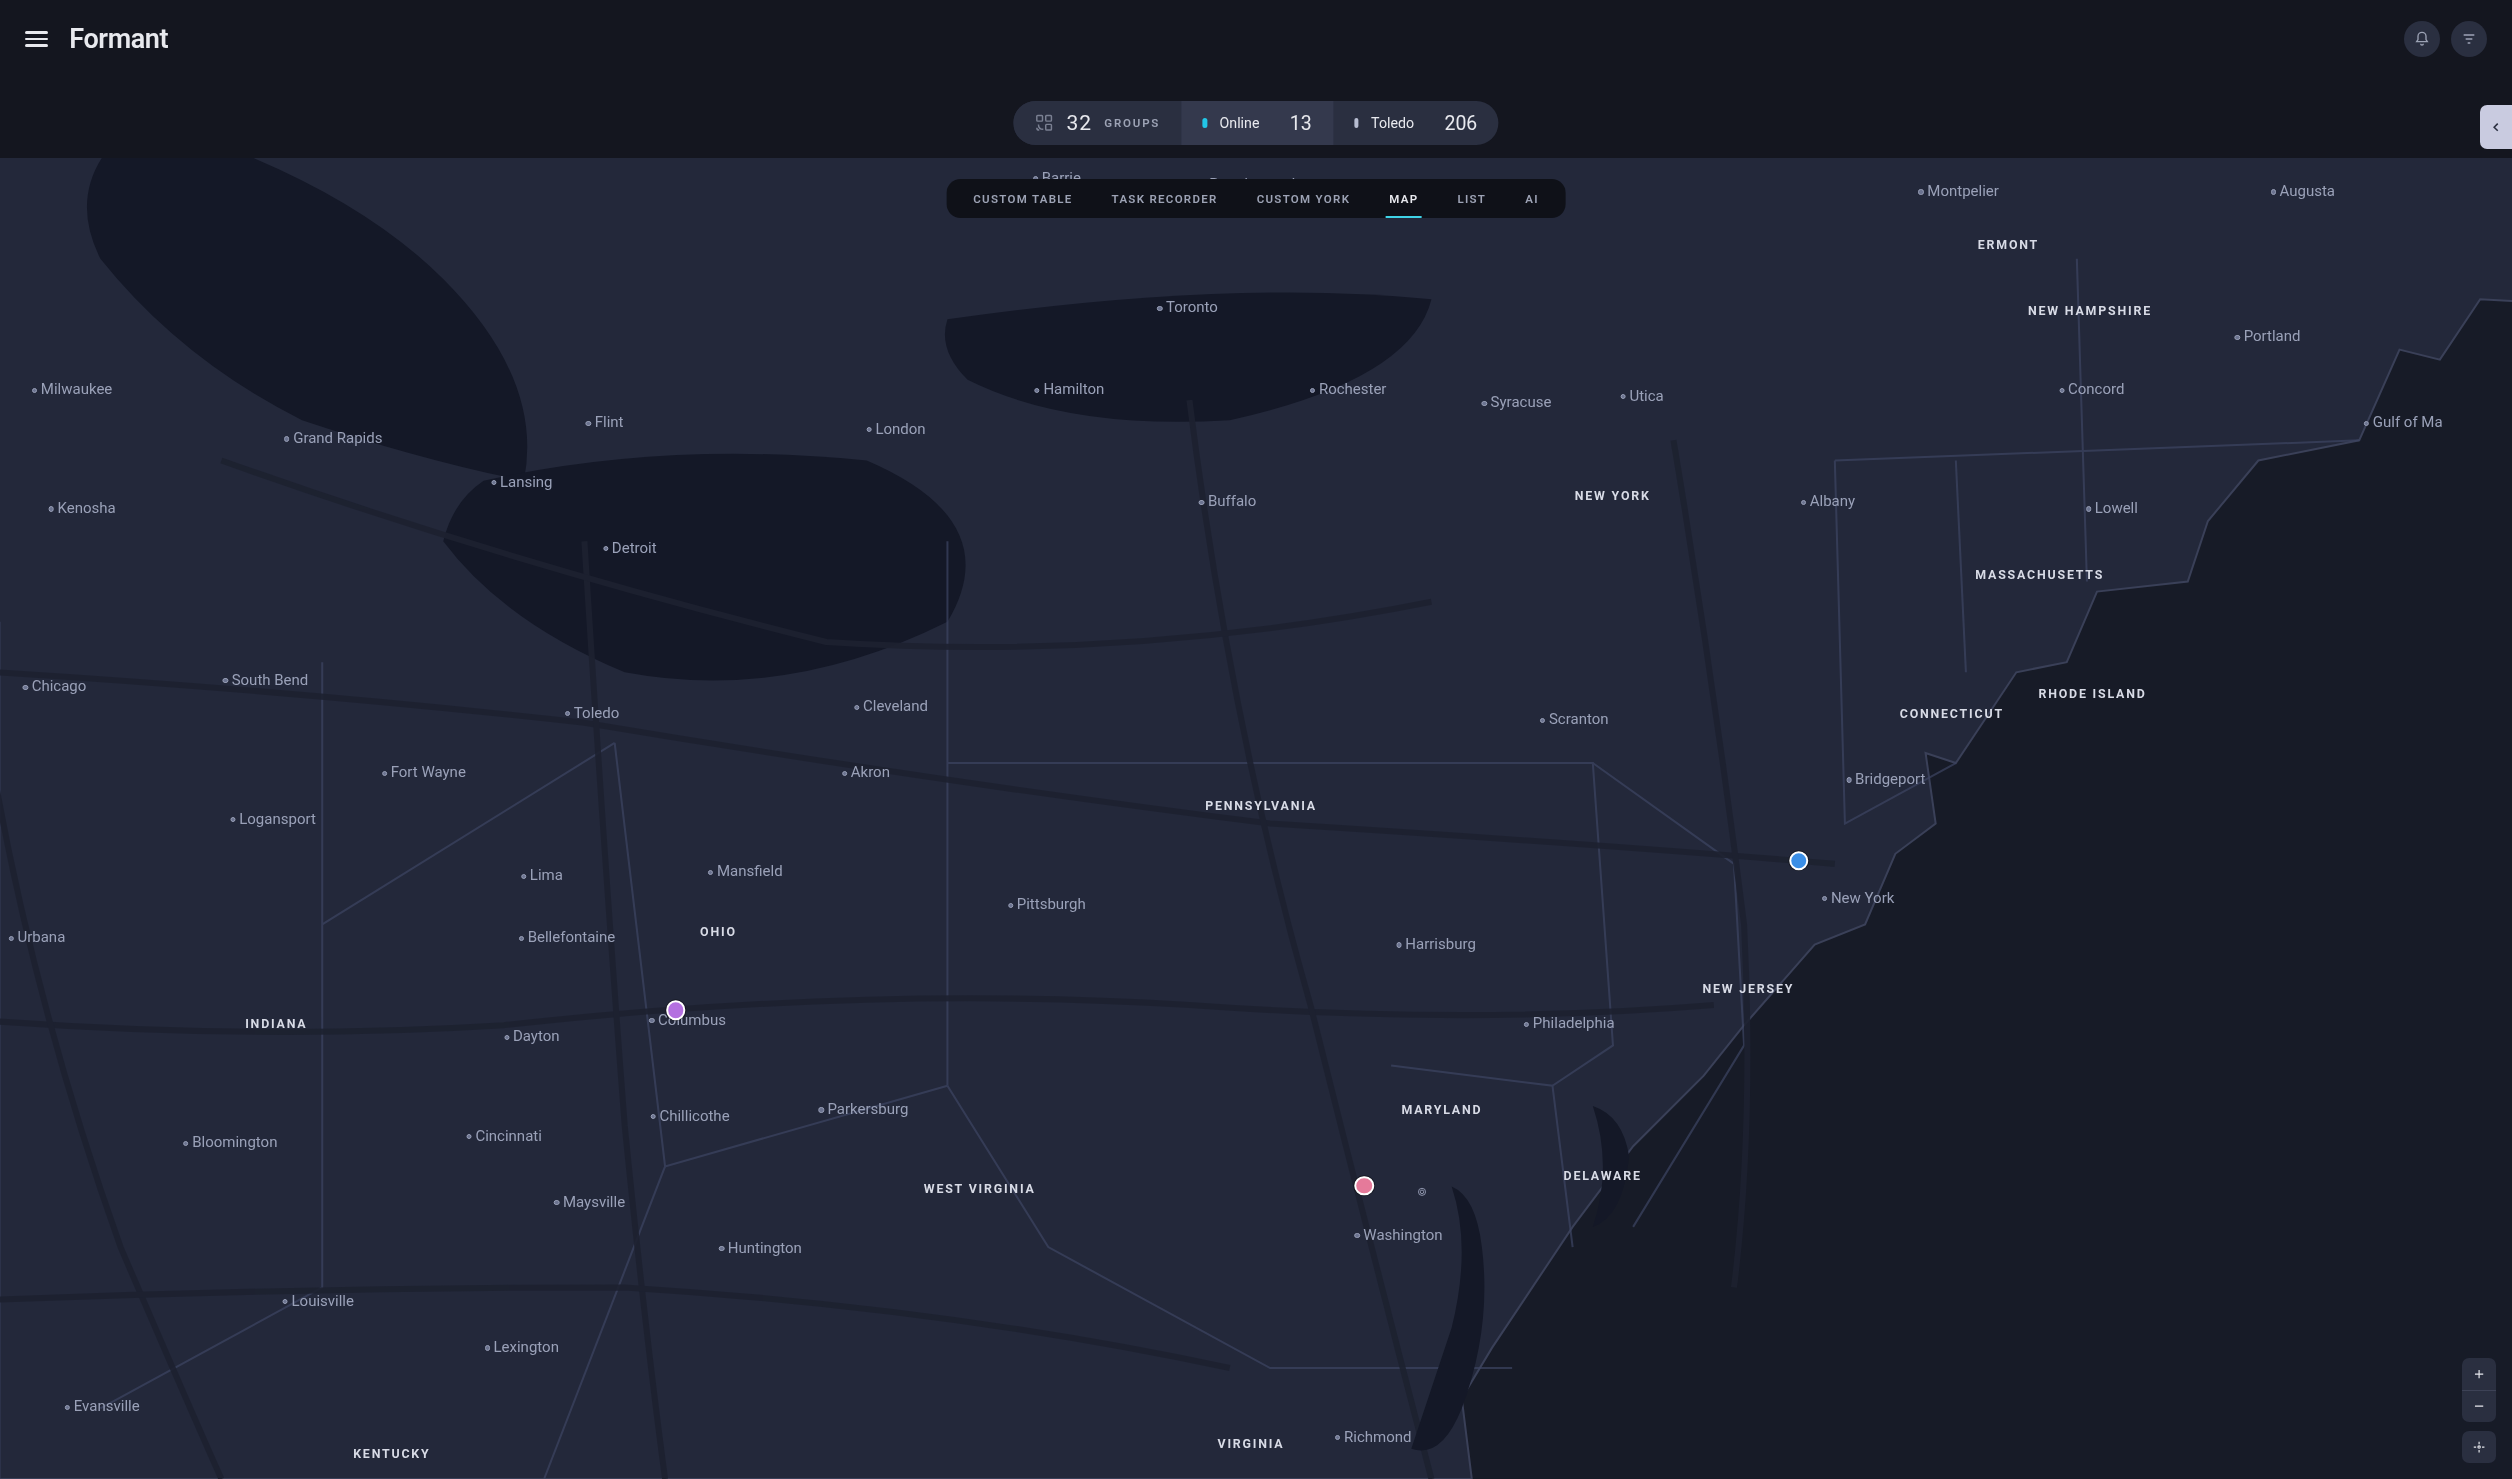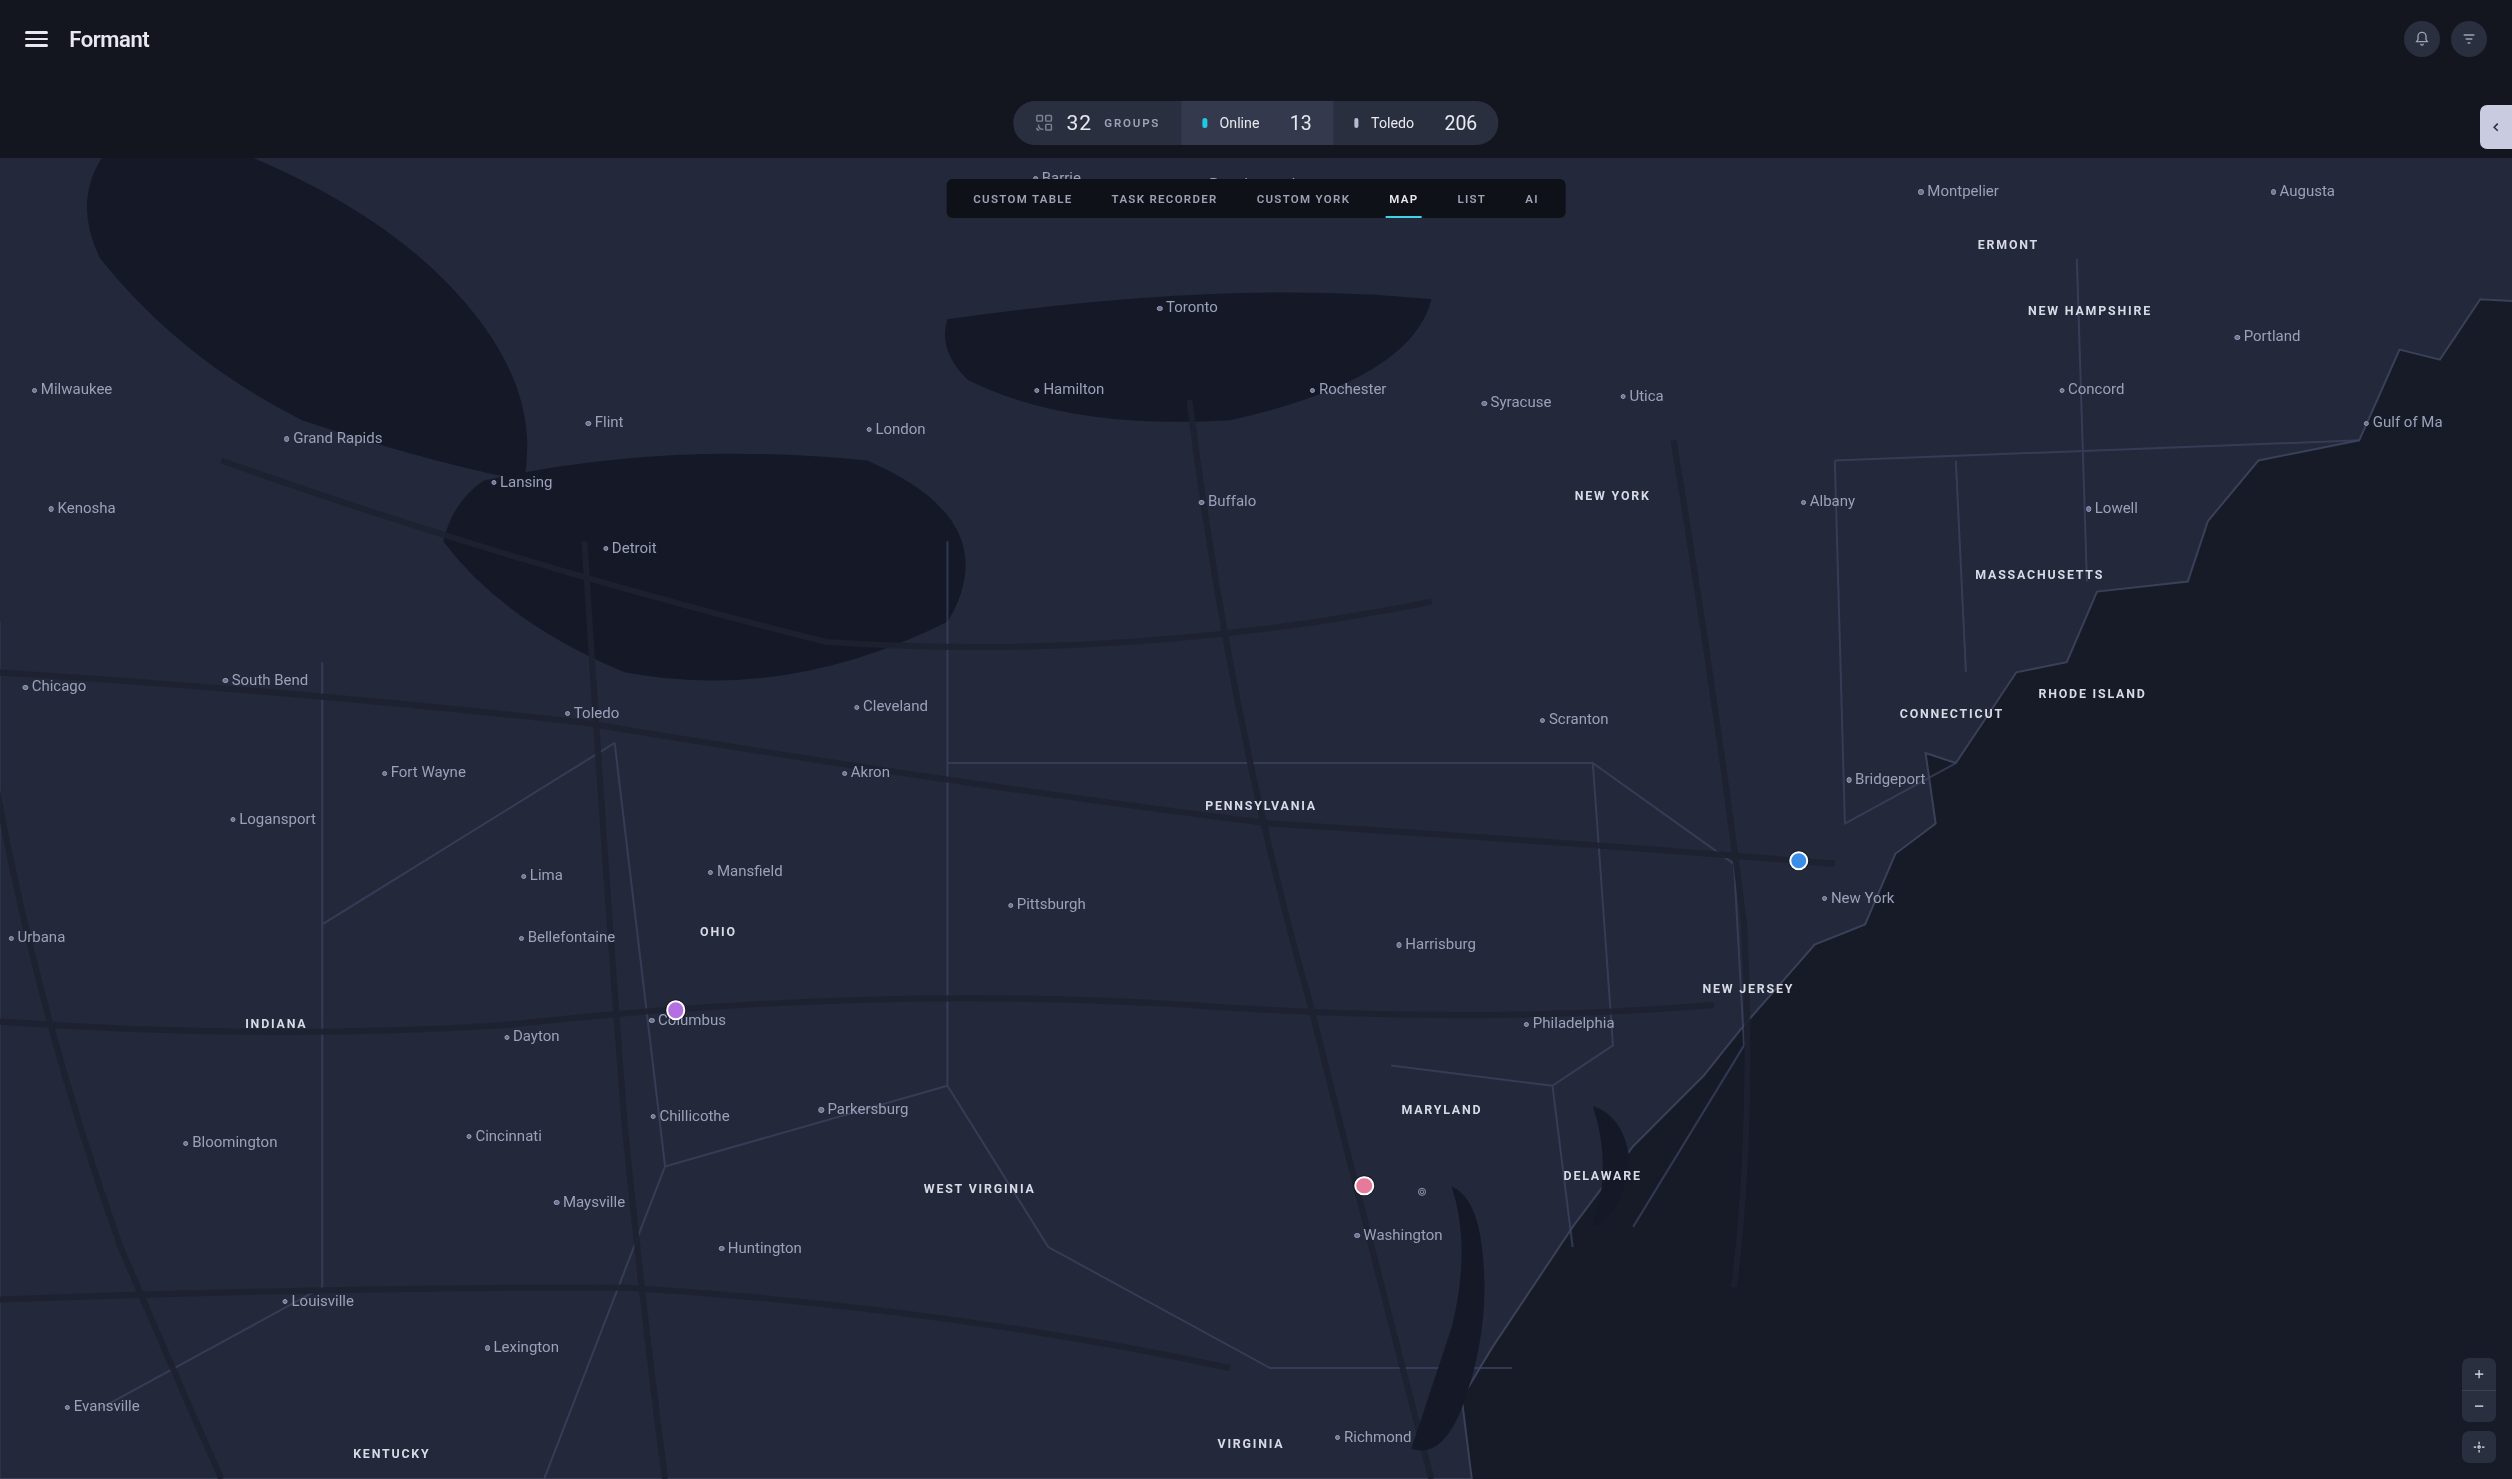--- a/index.html
+++ b/index.html
@@ -22,21 +22,21 @@
     --marker-blue:#3a8ee6;
   }
   *{box-sizing:border-box;}
   html,body{margin:0;padding:0;height:100%;width:100%;background:var(--bg);font-family:-apple-system,BlinkMacSystemFont,"Segoe UI",Roboto,Helvetica,Arial,sans-serif;color:var(--text);overflow:hidden;}
   .app{position:relative;width:100%;height:100vh;min-height:740px;}
 
   
   .header{position:absolute;top:0;left:0;right:0;height:78px;display:flex;align-items:center;padding:0 25px;z-index:50;}
   .hamburger{display:flex;flex-direction:column;justify-content:center;gap:4.4px;width:23px;height:23px;cursor:pointer;}
   .hamburger span{height:2.2px;background:var(--text);border-radius:1.8px;}
-  .logo{margin-left:21.3px;font-size:22px;font-weight:600;letter-spacing:-0.4px;}
+  .logo{margin-left:21.3px;font-size:27px;font-weight:600;letter-spacing:-0.4px;}
   .header-right{margin-left:auto;display:flex;gap:10.7px;}
   .icon-btn{width:36px;height:36px;border-radius:50%;background:var(--panel);display:flex;align-items:center;justify-content:center;cursor:pointer;}
   .icon-btn svg{width:16px;height:16px;fill:none;stroke:var(--muted);stroke-width:2;}
 
   
   .stats-pill{position:absolute;top:101px;left:50%;transform:translateX(-50%);display:flex;align-items:stretch;height:44px;background:var(--panel);border-radius:22px;overflow:hidden;z-index:40;}
   .pill-seg{display:flex;align-items:center;padding:0 21.3px;gap:12.4px;}
   .pill-seg.groups{background:var(--panel);}
   .pill-seg.active{background:var(--panel2);}
   .pill-icon{width:19.5px;height:19.5px;opacity:.7;}
@@ -46,21 +46,21 @@
   .status-dot.on{background:var(--online);}
   .status-dot.off{background:var(--offline);}
   .pill-status-label{font-size:14.2px;color:var(--text);}
   .pill-status-num{font-size:19.5px;color:var(--text);margin-left:18px;font-variant-numeric:tabular-nums;}
 
   
   .map-container{position:absolute;top:158px;left:0;right:0;bottom:0;overflow:hidden;}
   .map-svg{width:100%;height:100%;display:block;}
 
   
-  .view-tabs{position:absolute;top:179px;left:50%;transform:translateX(-50%);background:#0f1118;border-radius:6px;display:flex;height:39px;align-items:center;padding:0 7.1px;z-index:30;}
+  .view-tabs{position:absolute;top:179px;left:50%;transform:translateX(-50%);background:#0f1118;border-radius:14px;display:flex;height:39px;align-items:center;padding:0 7.1px;z-index:30;}
   .tab{padding:0 19.5px;font-size:11.5px;font-weight:600;letter-spacing:1.3px;color:var(--muted);cursor:pointer;height:100%;display:flex;align-items:center;position:relative;}
   .tab.active{color:var(--text);}
   .tab.active::after{content:"";position:absolute;bottom:0;left:16px;right:16px;height:1.8px;background:var(--accent-cyan);}
 
   
   .collapse-tab{position:absolute;right:0;top:105px;width:32px;height:44px;background:#c9cbe0;border-radius:7.1px 0 0 7.1px;display:flex;align-items:center;justify-content:center;cursor:pointer;z-index:40;}
   .collapse-tab svg{width:12.4px;height:12.4px;stroke:#2a2f40;stroke-width:3;fill:none;}
 
   
   .map-controls{position:absolute;right:16px;bottom:16px;display:flex;flex-direction:column;gap:9px;z-index:30;}

